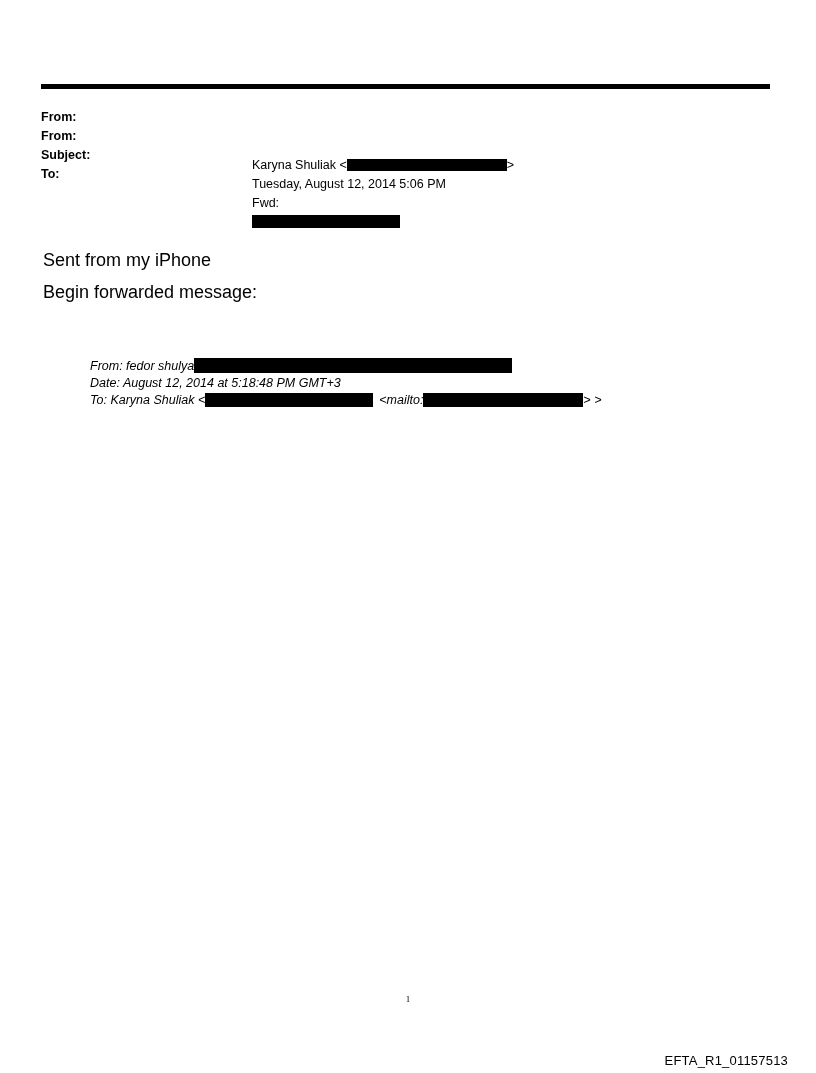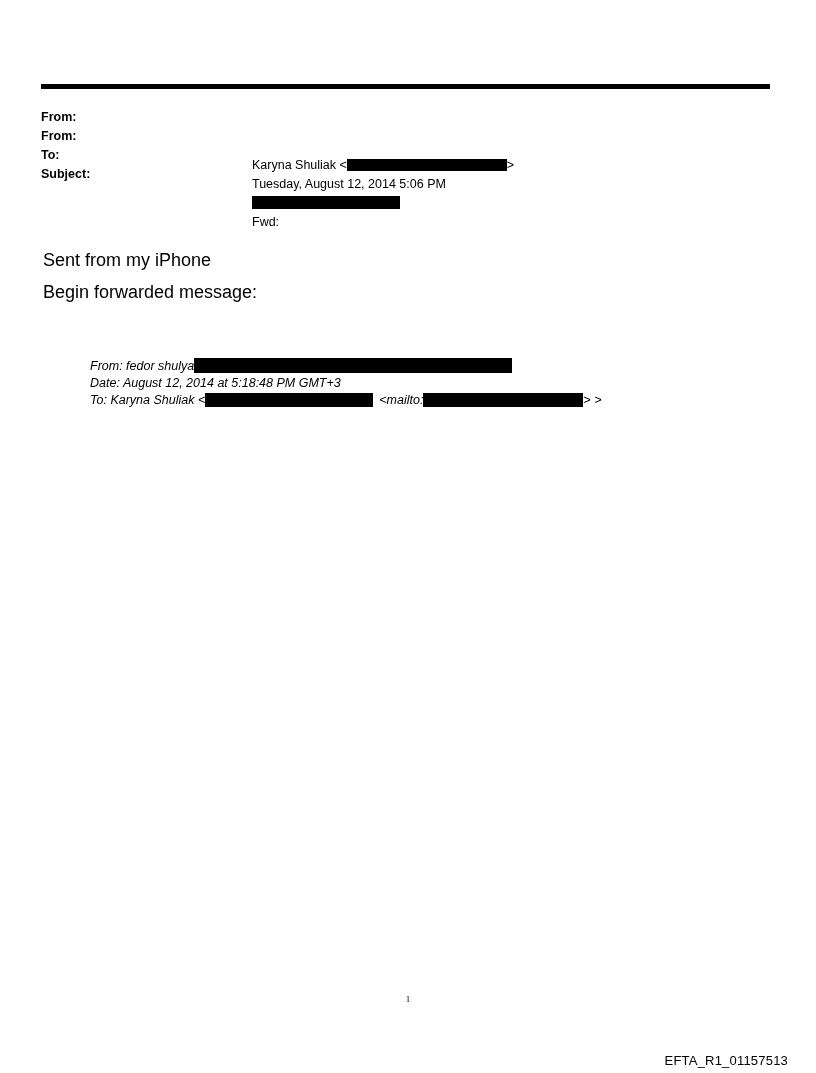--- a/index.html
+++ b/index.html
@@ -133,27 +133,27 @@
       <span class="hdr-label">From:</span>
       <span class="hdr-value"><span>Karyna Shuliak  &lt;</span><span class="redaction" style="width:160px;height:12px;"></span><span>&gt;</span></span>
     </div>
 
     <div class="hdr-row">
       <span class="hdr-label">From:</span>
       <span class="hdr-value">Tuesday, August 12, 2014 5:06 PM</span>
     </div>
 
     <div class="hdr-row">
-      <span class="hdr-label">To:</span>
-      <span class="hdr-value"><span class="redaction" style="width:148px;height:13px;"></span></span>
+      <span class="hdr-label">Subject:</span>
+      <span class="hdr-value">Fwd:</span>
     </div>
 
     <div class="hdr-row">
-      <span class="hdr-label">Subject:</span>
-      <span class="hdr-value">Fwd:</span>
+      <span class="hdr-label">To:</span>
+      <span class="hdr-value"><span class="redaction" style="width:148px;height:13px;"></span></span>
     </div>
 
   </div>
 
   <div class="body-line line-iphone">Sent from my iPhone</div>
 
   <div class="body-line line-begin">Begin forwarded message:</div>
 
   <div class="fwd-block">
 

